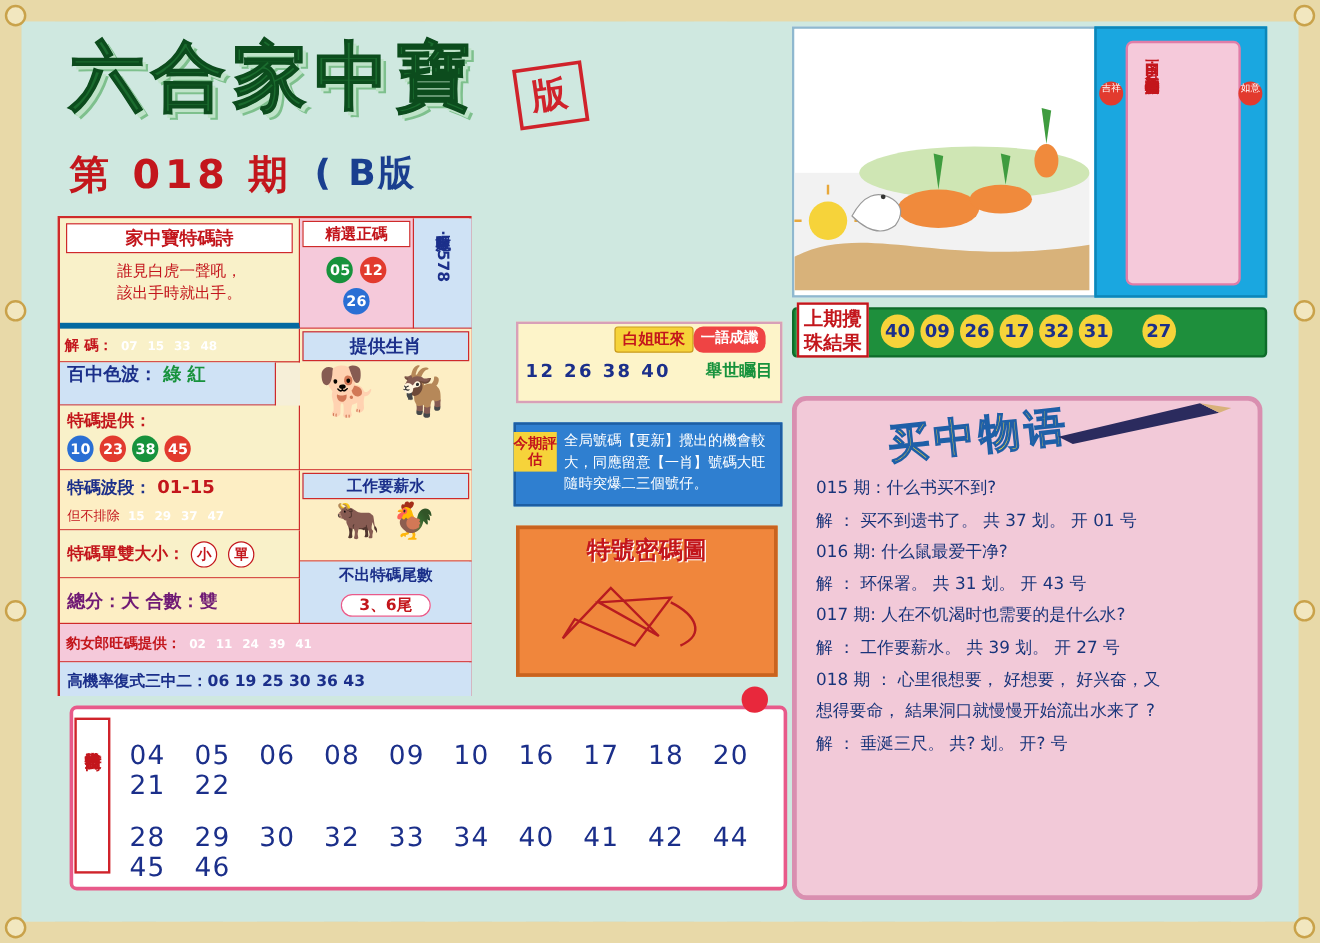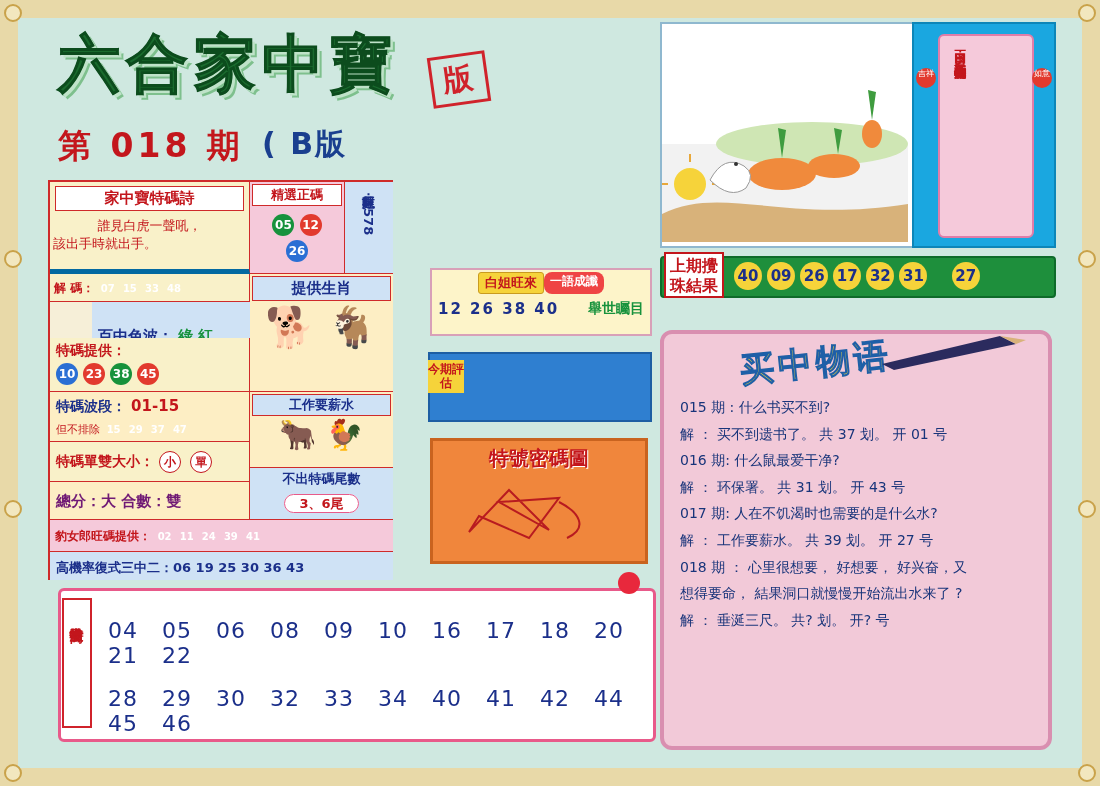--- a/index.html
+++ b/index.html
@@ -157,21 +157,21 @@
 <div class="title-main">六合家中寶</div>
 <div class="title-badge">版</div>
 <div class="issue">第 018 期</div>
 <div class="issue-b">( B版</div>
 
 <div class="left-panel">
 
   <div style="position:absolute;left:0;top:0;width:200px;height:92px;background:#f9f1c9;border-right:1px solid #cf2a2a;border-bottom:5px solid #0369a1;box-sizing:border-box;padding:3px;">
     <div class="cell-title" style="margin:1px 2px 6px 2px;padding:2px 0;">家中寶特碼詩</div>
     <div style="text-align:center;color:#c3161c;font-size:13px;">誰見白虎一聲吼，</div>
-    <div style="text-align:left;color:#c3161c;font-size:13px;">該出手時就出手。</div>
+    <div style="text-align:center;color:#c3161c;font-size:13px;">該出手時就出手。</div>
   </div>
 
   <div style="position:absolute;left:200px;top:0;width:95px;height:92px;background:#f5c9da;border-right:1px solid #cf2a2a;border-bottom:1px solid #cf2a2a;box-sizing:border-box;padding:2px;">
     <div class="cell-title" style="padding:1px 0;font-size:13px;">精選正碼</div>
     <div style="text-align:center;margin-top:8px;">
       <span class="ball green">05</span>
       <span class="ball red">12</span>
     </div>
     <div style="text-align:center;margin-top:4px;">
       <span class="ball blue">26</span>
@@ -183,21 +183,21 @@
   </div>
 
   <div style="position:absolute;left:0;top:92px;width:200px;height:28px;background:#f9f1c9;border-right:1px solid #cf2a2a;border-bottom:1px solid #cf2a2a;box-sizing:border-box;padding:3px 4px;">
     <span style="font-size:12px;color:#c3161c;font-weight:bold;">解 碼：</span>
     <span class="small-ball red">07</span>
     <span class="small-ball blue">15</span>
     <span class="small-ball green">33</span>
     <span class="small-ball red">48</span>
   </div>
 
-  <div style="position:absolute;left:0;top:120px;width:180px;height:36px;background:#cfe2f5;border-right:1px solid #cf2a2a;border-bottom:1px solid #cf2a2a;box-sizing:border-box;padding:24px 6px;margin-left:42px;">
+  <div style="position:absolute;left:0;top:120px;width:180px;height:36px;background:#cfe2f5;border-right:1px solid #cf2a2a;border-bottom:1px solid #cf2a2a;box-sizing:border-box;padding:0 6px;">
     <span style="font-size:15px;font-weight:bold;color:#1b2f8a;">百中色波：</span>
     <span style="font-size:15px;font-weight:bold;color:#17923c;">綠 紅</span>
   </div>
 
   <div style="position:absolute;left:200px;top:92px;width:143px;height:118px;background:#fdeec4;border-bottom:1px solid #cf2a2a;box-sizing:border-box;">
     <div class="cell-title" style="margin:2px;padding:2px 0;background:#cfe2f5;color:#1b2f8a;">提供生肖</div>
     <div style="text-align:center;font-size:40px;line-height:1;margin-top:6px;">🐕&nbsp;🐐</div>
   </div>
 
   <div style="position:absolute;left:0;top:156px;width:200px;height:54px;background:#f9f1c9;border-right:1px solid #cf2a2a;border-bottom:1px solid #cf2a2a;box-sizing:border-box;padding:4px 6px;">
@@ -252,32 +252,33 @@
     <span class="small-ball blue">39</span>
     <span class="small-ball red">41</span>
   </div>
 
   <div style="position:absolute;left:0;top:370px;width:343px;height:28px;background:#cfe2f5;box-sizing:border-box;padding:5px 6px;">
     <span style="font-size:13px;font-weight:bold;color:#1b2f8a;">高機率復式三中二：06 19 25 30 36 43</span>
   </div>
 </div>
 
 <div class="mid-box1">
-  <div style="display:flex;justify-content:center;padding:2px 0;">
+  <div style="display:flex;justify-content:flex-end;padding:2px 12px;">
     <span style="background:#f6d33a;border:1px solid #c99b1f;color:#c3161c;font-weight:bold;font-size:13px;padding:1px 6px;border-radius:3px;">白姐旺來</span>
     <span style="background:#ef4444;color:#fff;font-weight:bold;font-size:12px;padding:1px 6px;border-radius:8px;">一語成讖</span>
   </div>
   <div style="display:flex;justify-content:space-between;align-items:center;padding:4px 6px;">
     <span style="font-size:15px;font-weight:bold;color:#1b2f8a;letter-spacing:2px;">12   26   38   40</span>
     <span style="font-size:14px;font-weight:bold;color:#17923c;">舉世矚目</span>
   </div>
 </div>
 
 <div class="mid-box2">
   <div style="position:absolute;left:-2px;top:6px;width:36px;background:#f6d33a;color:#c3161c;font-size:12px;font-weight:bold;text-align:center;line-height:1.2;padding:2px 0;">今期評估</div>
+  <div style="margin-left:40px;padding:4px 6px 0 0;color:#fff;font-size:12px;line-height:1.5;">全局號碼【更新】攪出的機會較大，同應留意【一肖】號碼大旺隨時突爆二三個號仔。</div>
 </div>
 
 <div class="mid-box3">
   <div style="text-align:center;color:#c3161c;font-size:20px;font-weight:bold;padding-top:4px;text-shadow:1px 1px 0 #fff;">特號密碼圖</div>
   <svg width="200" height="78" style="display:block;margin:0 auto;">
     <path d="M30 60 L70 18 L110 58 L60 30 L120 26 L90 66 L40 44 Z" fill="none" stroke="#b81b20" stroke-width="2"></path>
     <path d="M120 30 C140 40,150 56,128 66" fill="none" stroke="#b81b20" stroke-width="2"></path>
   </svg>
 </div>
 

